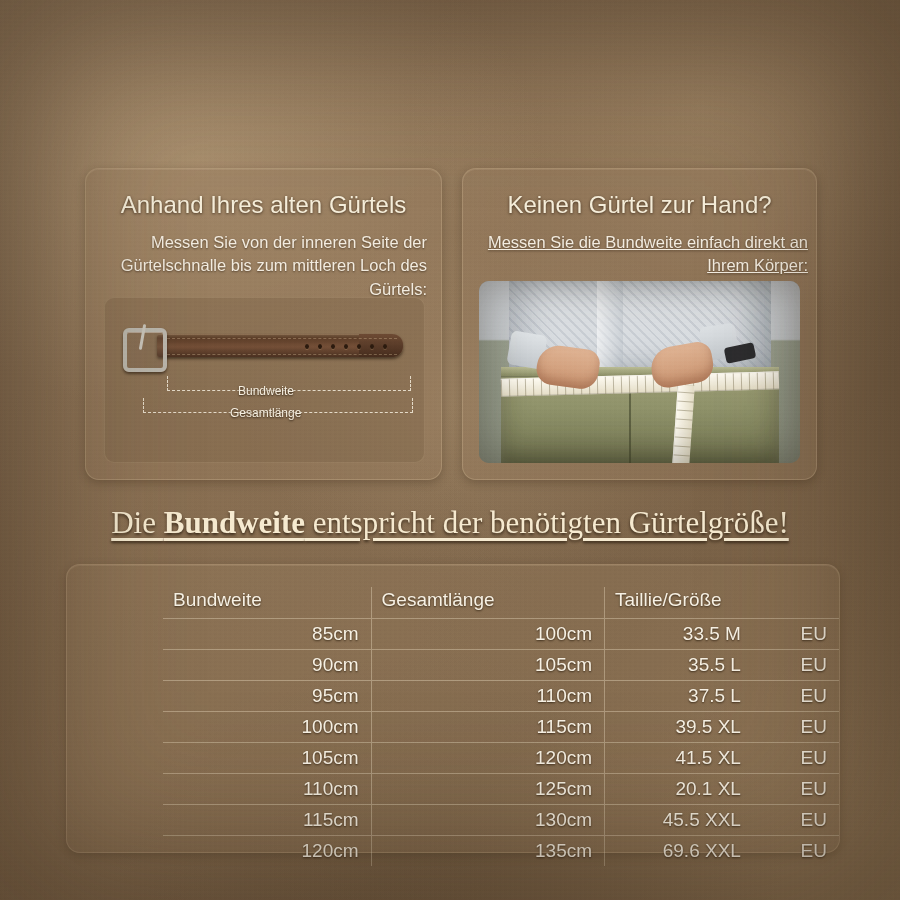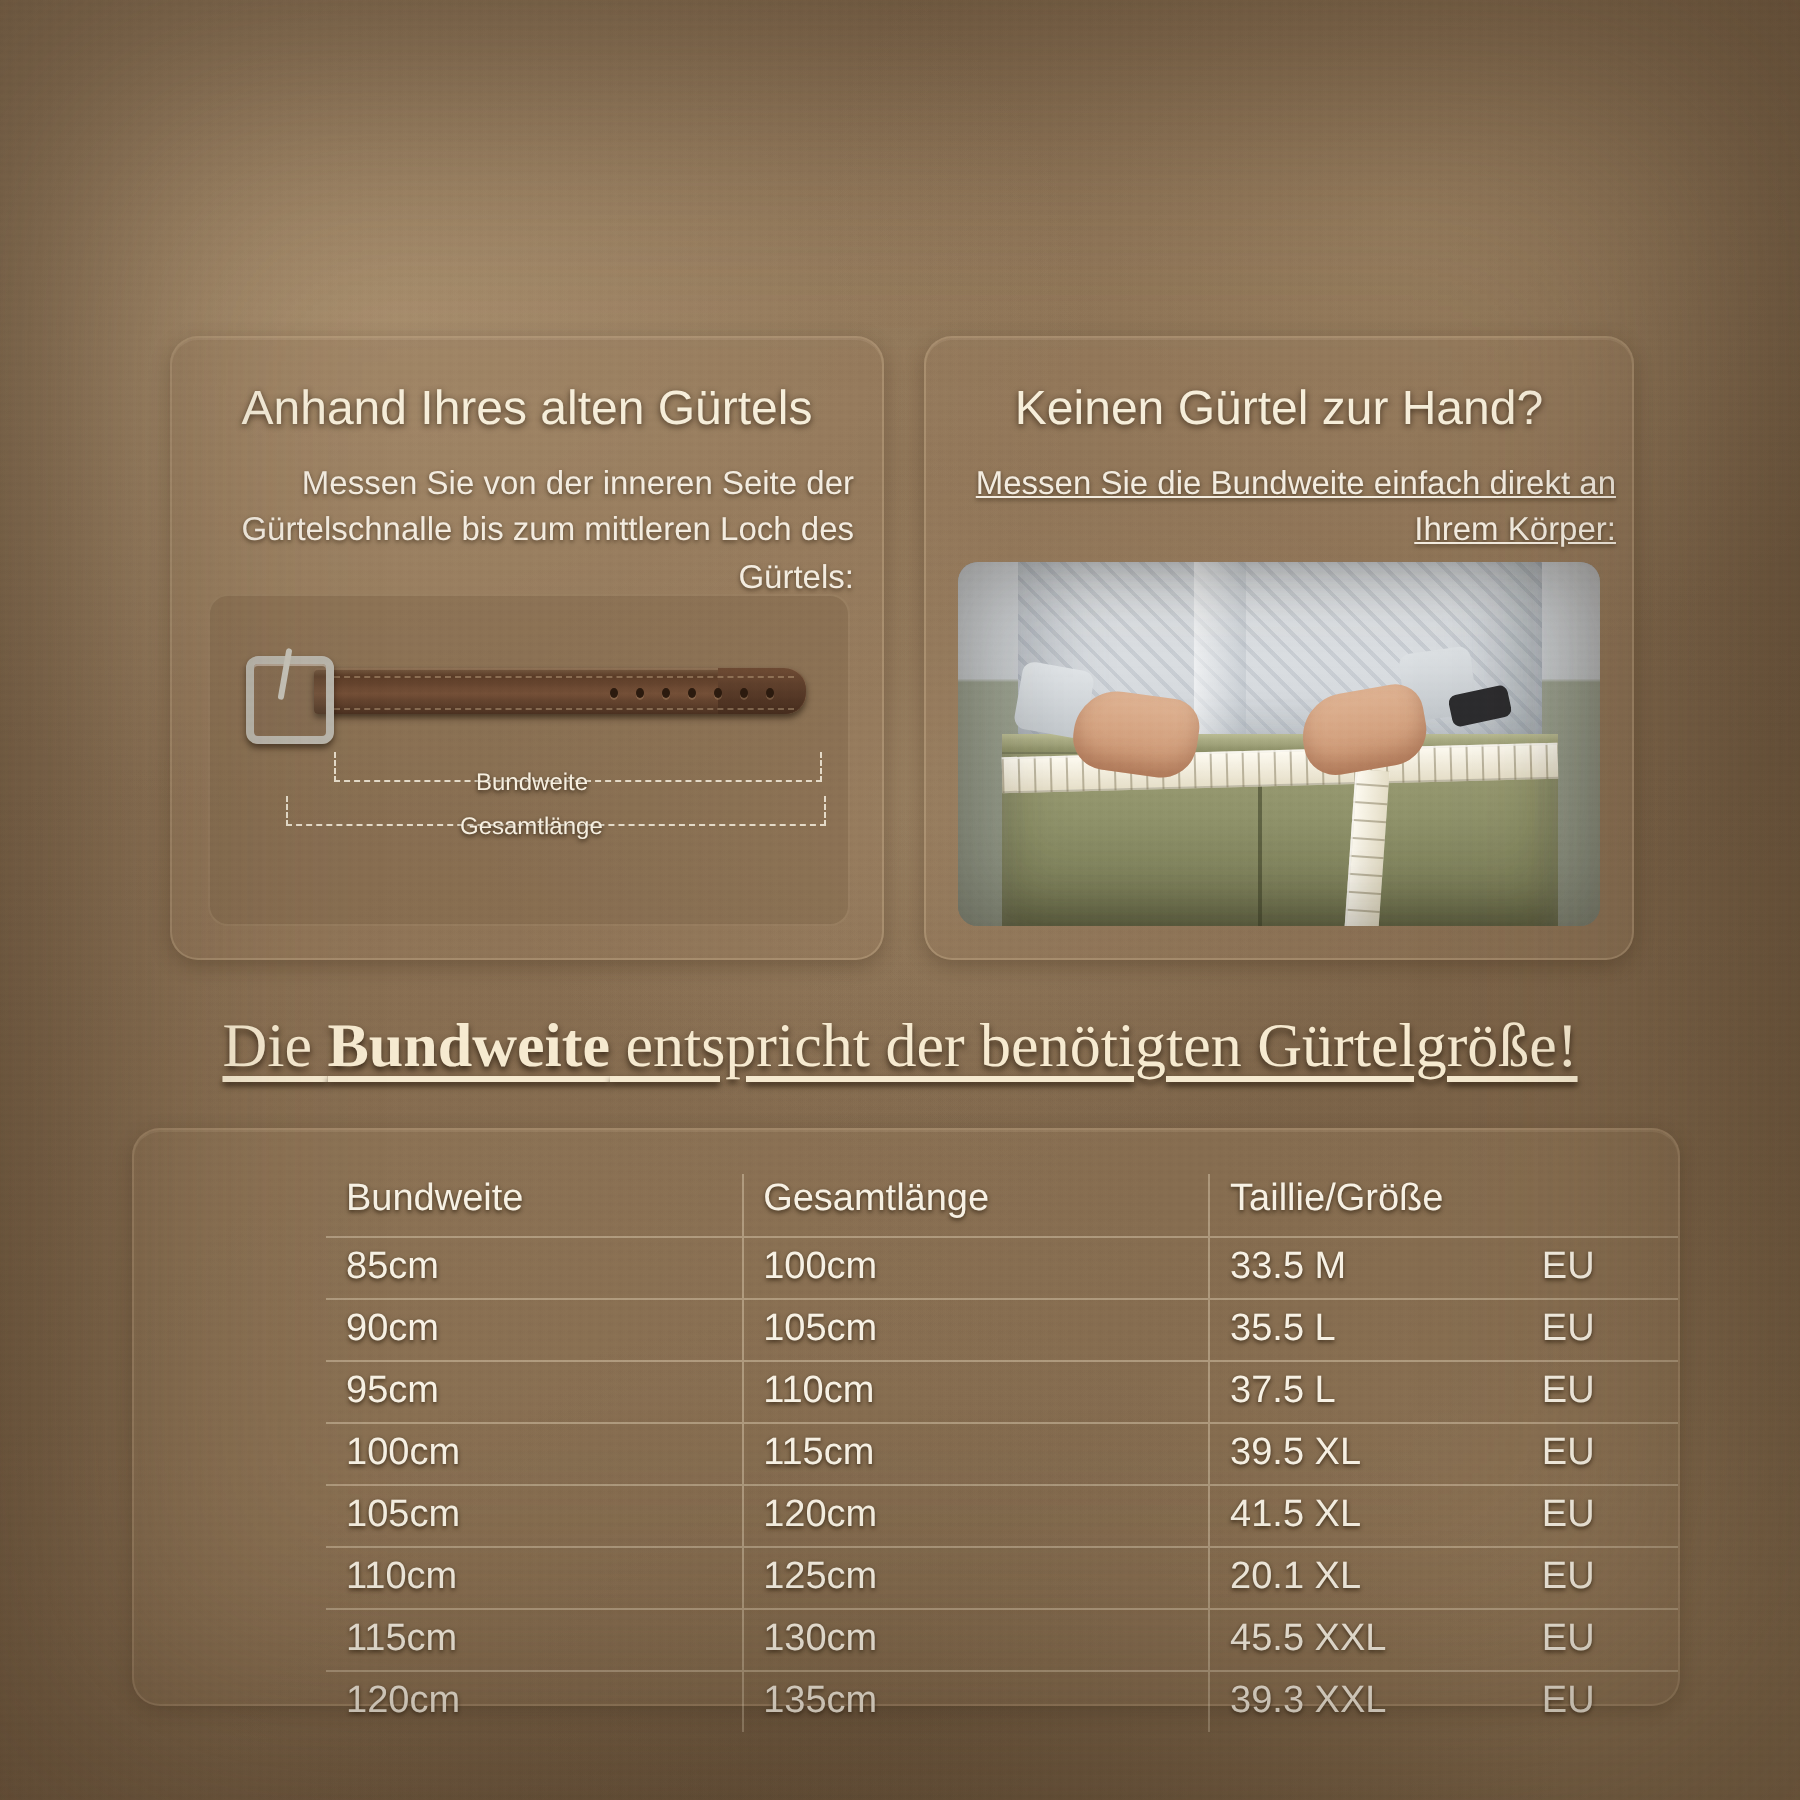--- a/index.html
+++ b/index.html
@@ -321,20 +321,21 @@
   }
   table.size-table th {
     font-weight: 400;
     text-align: left;
     padding: 2px 0 7px 10px;
   }
   table.size-table td {
     padding: 4px 12px 4px 10px;
     border-top: 1px solid rgba(238,226,200,0.38);
     white-space: nowrap;
+    text-align: right;
   }
   table.size-table th.c0, table.size-table td.c0 { width: 200px; }
   table.size-table th.c1, table.size-table td.c1 { width: 225px; border-left: 1px solid rgba(238,226,200,0.38); }
   table.size-table th.c2, table.size-table td.c2 { width: 130px; border-left: 1px solid rgba(238,226,200,0.38); }
   table.size-table td.c3 { width: 60px; padding-left: 18px; }
   table.size-table th.c3 { width: 60px; }
 </style>
 </head>
 <body>
 
@@ -446,21 +447,21 @@
           </tr>
         <tr>
             <td class="c0">115cm</td>
             <td class="c1">130cm</td>
             <td class="c2">45.5 XXL</td>
             <td class="c3">EU</td>
           </tr>
         <tr>
             <td class="c0">120cm</td>
             <td class="c1">135cm</td>
-            <td class="c2">39.3 XXL</td>
+            <td class="c2">69.6 XXL</td>
             <td class="c3">EU</td>
           </tr>
       </tbody>
     </table>
   </div>
 
   <div class="vignette"></div>
 </div>
 
 </body></html>

